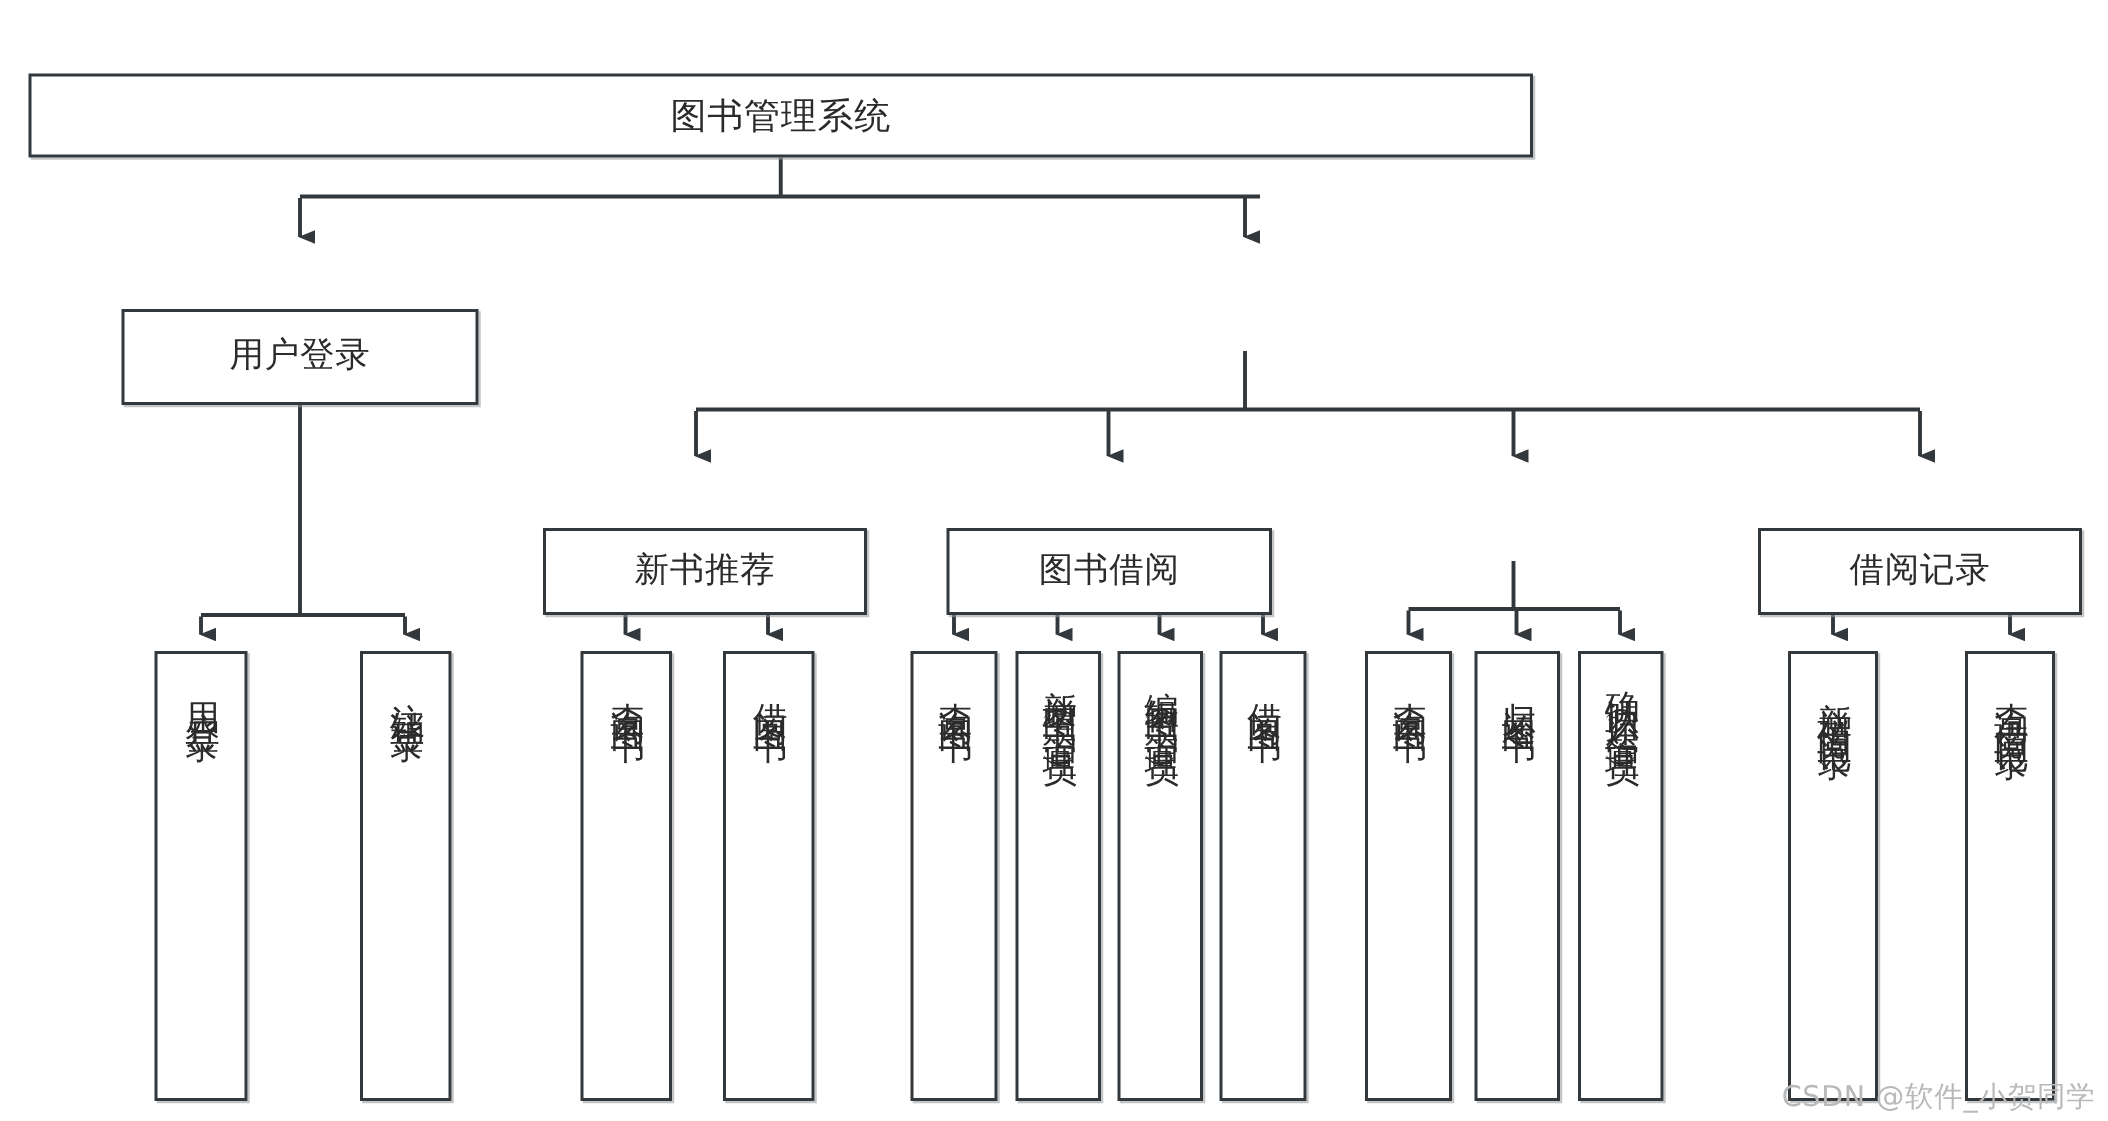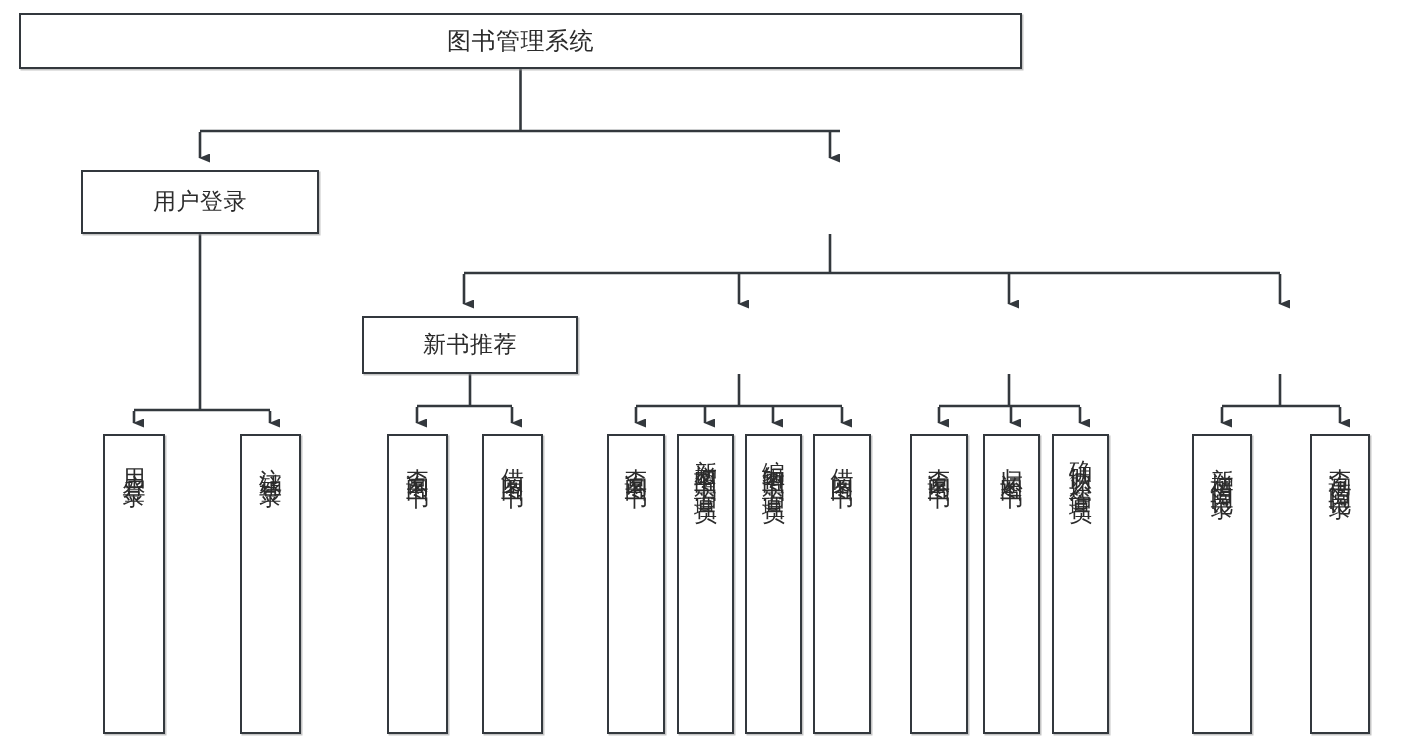--- a/index.html
+++ b/index.html
@@ -33,20 +33,21 @@
     display: flex;
     align-items: center;
     justify-content: center;
     color: #2b2b2b;
     box-shadow: 1.5px 1.5px 0 rgba(150,150,150,0.55);
   }
   .node.horiz {
     font-size: 23px;
     letter-spacing: 0.5px;
     line-height: 1.2;
+    margin-top: 36px;
   }
   .node.root {
     font-size: 24px;
   }
   .node.vert {
     font-size: 23px;
     padding-top: 14px;
     align-items: flex-start;
     justify-content: center;
   }
@@ -128,20 +129,26 @@
     <span>图书管理系统</span>
   </div>
 
   <div class="node horiz" style="left:81px; top:170px; width:238px; height:64px;">
     <span>用户登录</span>
   </div>
 
   <div class="node horiz" style="left:362px; top:316px; width:216px; height:58px;">
     <span>新书推荐</span>
   </div>
+  <div class="node horiz" style="left:631px; top:316px; width:217px; height:58px;">
+    <span>图书借阅</span>
+  </div>
+  <div class="node horiz" style="left:1172px; top:316px; width:216px; height:58px;">
+    <span>借阅记录</span>
+  </div>
 
   <div class="node vert" style="left:103px; top:434px; width:62px; height:300px;">
     <span class="vtext">用户登录</span>
   </div>
   <div class="node vert" style="left:240px; top:434px; width:61px; height:300px;">
     <span class="vtext">注销登录</span>
   </div>
   <div class="node vert" style="left:387px; top:434px; width:61px; height:300px;">
     <span class="vtext">查询图书</span>
   </div>
@@ -169,14 +176,15 @@
   <div class="node vert" style="left:1052px; top:434px; width:57px; height:300px; padding-top:6px;">
     <span class="vtext">确认归还（管理员）</span>
   </div>
   <div class="node vert" style="left:1192px; top:434px; width:60px; height:300px;">
     <span class="vtext">新增借阅记录</span>
   </div>
   <div class="node vert" style="left:1310px; top:434px; width:60px; height:300px;">
     <span class="vtext">查询借阅记录</span>
   </div>
 
+  <div id="watermark">CSDN @软件_小贺同学</div>
 
 </div>
 
 </body></html>

